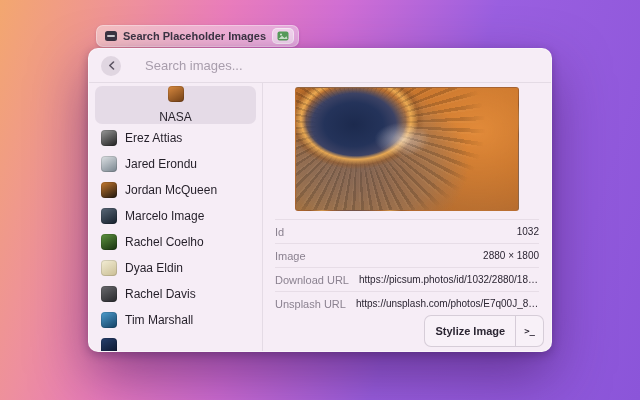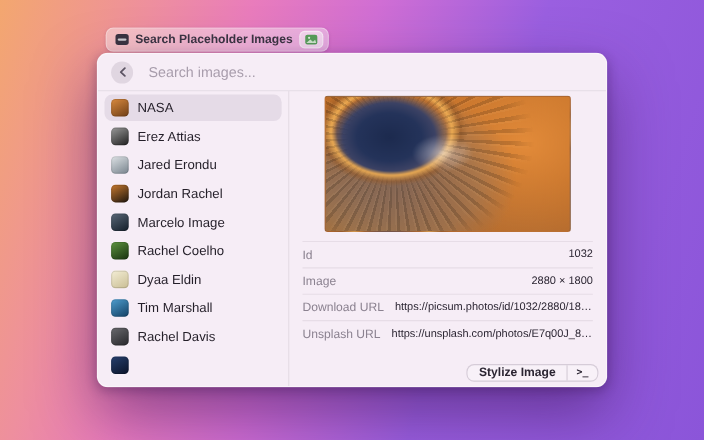--- a/index.html
+++ b/index.html
@@ -44,21 +44,21 @@
     background: #f6edf6;
     border-radius: 10px;
     border: 1px solid rgba(255,255,255,0.45);
     box-shadow: 0 24px 55px rgba(55,15,80,0.5), 0 3px 10px rgba(40,10,60,0.3);
     overflow: hidden;
     display: flex; flex-direction: column;
   }
 
   .searchbar {
     flex: 0 0 34px;
-    display: flex; align-items: center; gap: 14px;
+    display: flex; align-items: center; gap: 24px;
     padding: 0 12px;
     border-bottom: 1px solid rgba(60,40,70,0.09);
   }
   .back-btn {
     width: 20px; height: 20px; border-radius: 50%;
     border: none; background: rgba(110,95,120,0.16);
     color: #5c5463; font-size: 13px; line-height: 1;
     display: flex; align-items: center; justify-content: center;
     cursor: pointer; flex: 0 0 auto; padding-bottom: 1px;
   }
@@ -78,21 +78,21 @@
     padding: 3px 6px 0 6px;
     overflow: hidden;
     display: flex; flex-direction: column; gap: 2px;
   }
   .list-item {
     flex: 0 0 24px;
     display: flex; align-items: center; gap: 8px;
     padding: 0 6px; border-radius: 7px;
     cursor: pointer;
   }
-  .list-item.selected { background: rgba(130,110,140,0.14); }
+  .list-item.selected { background: rgba(130,110,140,0.14); flex-direction: column; }
   .thumb {
     width: 16px; height: 16px; border-radius: 4px; flex: 0 0 auto;
     box-shadow: inset 0 0 0 1px rgba(0,0,0,0.12);
   }
   .item-name { font-size: 12px; color: #241f29; white-space: nowrap; }
 
   
   .detail { flex: 1; position: relative; display: flex; flex-direction: column; min-width: 0; }
   .preview-wrap { padding: 4px 0 6px 0; display: flex; justify-content: center; }
   .preview {
@@ -121,21 +121,21 @@
     height: 24px; display: flex; align-items: center; justify-content: space-between;
     border-top: 1px solid rgba(60,40,70,0.08);
     gap: 10px;
   }
   .meta-label { font-size: 11px; color: #8b8290; flex: 0 0 auto; }
   .meta-value { font-size: 10px; font-weight: 400; color: #2b2532; text-align: center; white-space: nowrap; overflow: hidden; text-overflow: ellipsis; }
 
   
   .actions { position: absolute; right: 7px; bottom: 4px; }
   .action-group {
-    display: flex; align-items: stretch; height: 16px;
+    display: flex; align-items: stretch; height: 32px;
     border: 1px solid rgba(60,40,70,0.18);
     border-radius: 7px; overflow: hidden;
     background: rgba(255,255,255,0.25);
   }
   .action-btn {
     border: none; background: transparent; cursor: pointer;
     font-family: "Liberation Sans", sans-serif;
     font-size: 11px; font-weight: 700; color: #2b2532;
     padding: 0 10px; display: flex; align-items: center;
   }
@@ -187,46 +187,46 @@
   </div>
 
   <div class="list-item">
     <span class="thumb" style="background: linear-gradient(150deg, rgb(223, 227, 230), rgb(118, 130, 140));"></span>
     <span class="item-name">Jared Erondu</span>
   </div>
 
 
   <div class="list-item">
     <span class="thumb" style="background: linear-gradient(150deg, rgb(199, 121, 46), rgb(29, 21, 14));"></span>
-    <span class="item-name">Jordan Rachel</span>
+    <span class="item-name">Jordan McQueen</span>
   </div>
 
   <div class="list-item">
     <span class="thumb" style="background: linear-gradient(150deg, rgb(90, 104, 120), rgb(20, 30, 42));"></span>
     <span class="item-name">Marcelo Image</span>
   </div>
 
   <div class="list-item">
     <span class="thumb" style="background: linear-gradient(150deg, rgb(94, 148, 64), rgb(23, 48, 15));"></span>
     <span class="item-name">Rachel Coelho</span>
   </div>
 
   <div class="list-item">
     <span class="thumb" style="background: linear-gradient(150deg, rgb(244, 238, 214), rgb(201, 189, 147));"></span>
     <span class="item-name">Dyaa Eldin</span>
   </div>
 
   <div class="list-item">
+    <span class="thumb" style="background: linear-gradient(150deg, rgb(106, 106, 110), rgb(38, 38, 42));"></span>
+    <span class="item-name">Rachel Davis</span>
+  </div>
+
+  <div class="list-item">
     <span class="thumb" style="background: linear-gradient(150deg, rgb(79, 158, 207), rgb(18, 63, 99));"></span>
     <span class="item-name">Tim Marshall</span>
-  </div>
-
-  <div class="list-item">
-    <span class="thumb" style="background: linear-gradient(150deg, rgb(106, 106, 110), rgb(38, 38, 42));"></span>
-    <span class="item-name">Rachel Davis</span>
   </div>
 
   <div class="list-item">
     <span class="thumb" style="background: linear-gradient(150deg, rgb(39, 64, 110), rgb(10, 18, 40));"></span>
 
   </div>
 </div>
 
     <div class="detail">
       <div class="preview-wrap">

